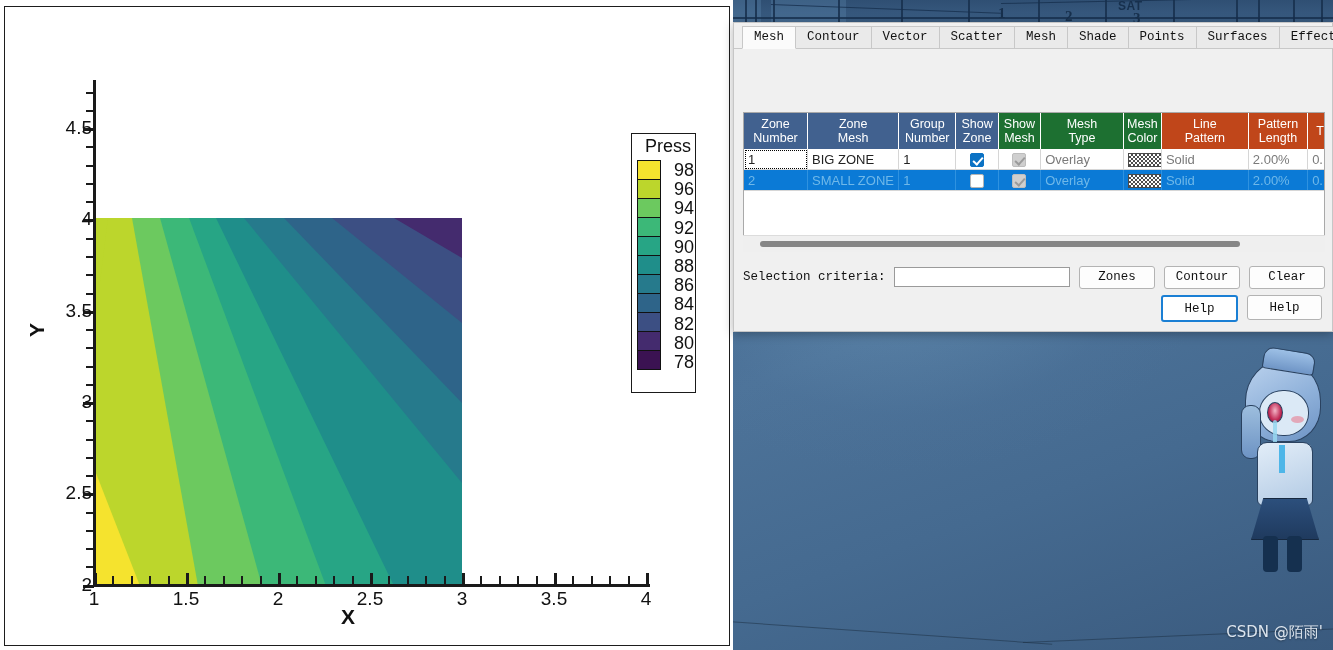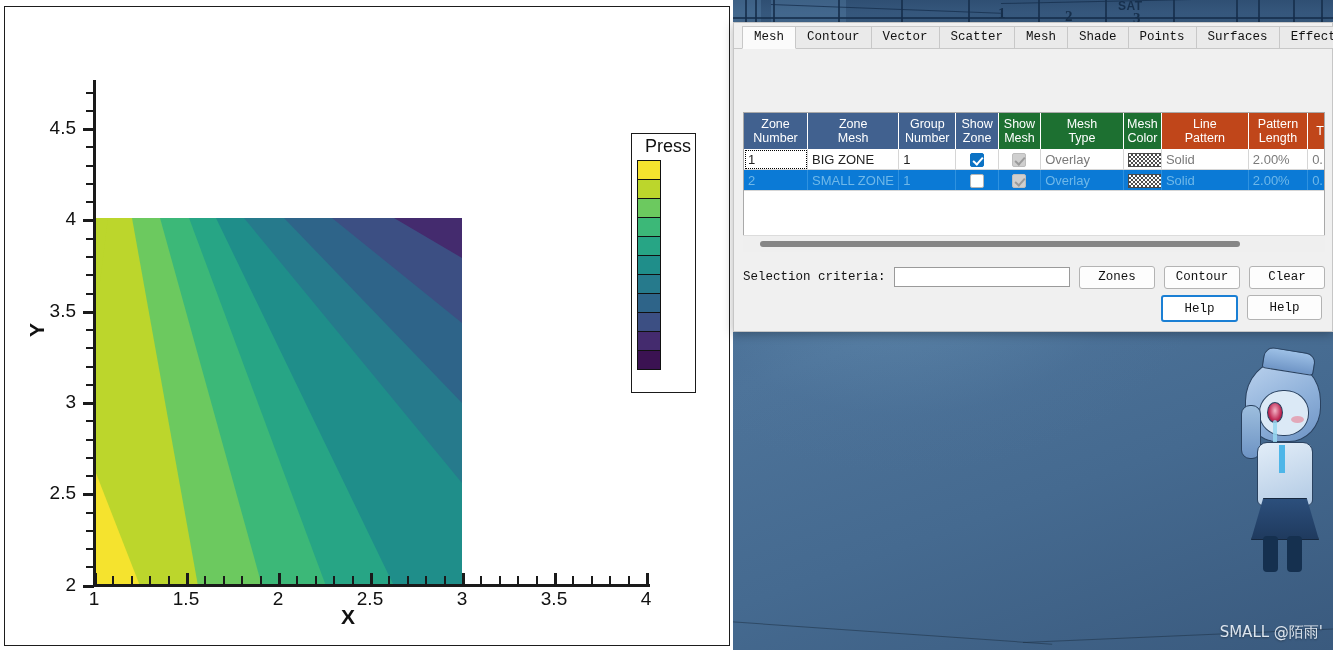--- a/index.html
+++ b/index.html
@@ -116,21 +116,21 @@
   .tick { position: absolute; background:#1a1a1a; }
   .tick.y { left: 83px; width: 11px; height: 2.5px; }
   .tick.y.minor { left: 86px; width: 8px; height: 2px; }
   .tick.x { top: 573px; width: 2.5px; height: 12px; }
   .tick.x.minor { top: 576px; width: 2px; height: 9px; }
 
   .tlabel {
     position: absolute; color: #111; font-size: 19px;
     font-family: "Liberation Sans", sans-serif;
   }
-  .tlabel.y { text-align: right; width: 70px; left: 6px; }
+  .tlabel.y { text-align: right; width: 70px; left: 6px; padding-left: 16px; }
   .tlabel.x { text-align: center; width: 60px; }
   .axis-title {
     position: absolute; color: #111; font-weight: bold; font-size: 21px;
     font-family: "Liberation Sans", sans-serif;
   }
   #ylab { left: 30px; top: 318px; transform: rotate(-90deg); transform-origin: center center; }
   #xlab { left: 341px; top: 605px; }
 
   
   #legend {
@@ -305,21 +305,21 @@
       <div class="tear"></div>
       <div class="blush"></div>
       <div class="hairside"></div>
       <div class="body"></div>
       <div class="tie"></div>
       <div class="skirt"></div>
       <div class="leg l"></div>
       <div class="leg r"></div>
     </div>
 
-    <div id="watermark">SMALL @陌雨'</div>
+    <div id="watermark">CSDN @陌雨'</div>
   </div>
 
   <div id="plot-canvas">
     <div id="plot-frame"></div>
 
     <div id="contour-area">
       <svg width="368" height="368" viewBox="0 0 368 368">
         <defs></defs>
 
         <rect x="0" y="0" width="368" height="368" fill="#3b1252"></rect>
@@ -427,20 +427,33 @@
           <div class="sw" style="background: rgb(108, 201, 95);"></div>
           <div class="sw" style="background: rgb(60, 184, 120);"></div>
           <div class="sw" style="background: rgb(39, 165, 133);"></div>
           <div class="sw" style="background: rgb(31, 142, 138);"></div>
           <div class="sw" style="background: rgb(38, 122, 140);"></div>
           <div class="sw" style="background: rgb(46, 100, 137);"></div>
           <div class="sw" style="background: rgb(60, 79, 131);"></div>
           <div class="sw" style="background: rgb(68, 43, 110);"></div>
           <div class="sw" style="background: rgb(59, 18, 82);"></div>
         </div>
+      <div id="legend-vals">
+          <div class="lv">98</div>
+          <div class="lv">96</div>
+          <div class="lv">94</div>
+          <div class="lv">92</div>
+          <div class="lv">90</div>
+          <div class="lv">88</div>
+          <div class="lv">86</div>
+          <div class="lv">84</div>
+          <div class="lv">82</div>
+          <div class="lv">80</div>
+          <div class="lv">78</div>
+        </div>
     </div>
   </div>
 
   <div id="dialog">
 
 
     <div id="tabs">
         <div class="tab active">Mesh</div>
         <div class="tab">Contour</div>
         <div class="tab">Vector</div>

